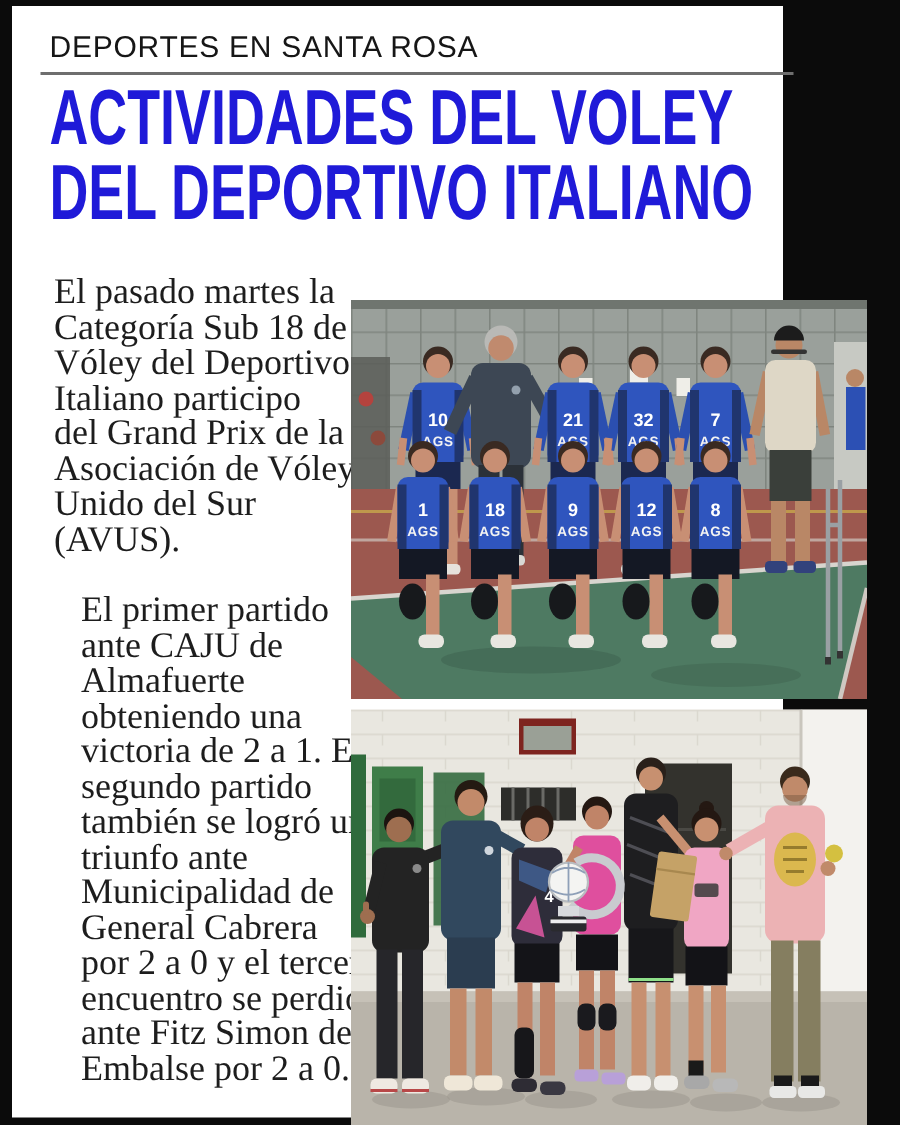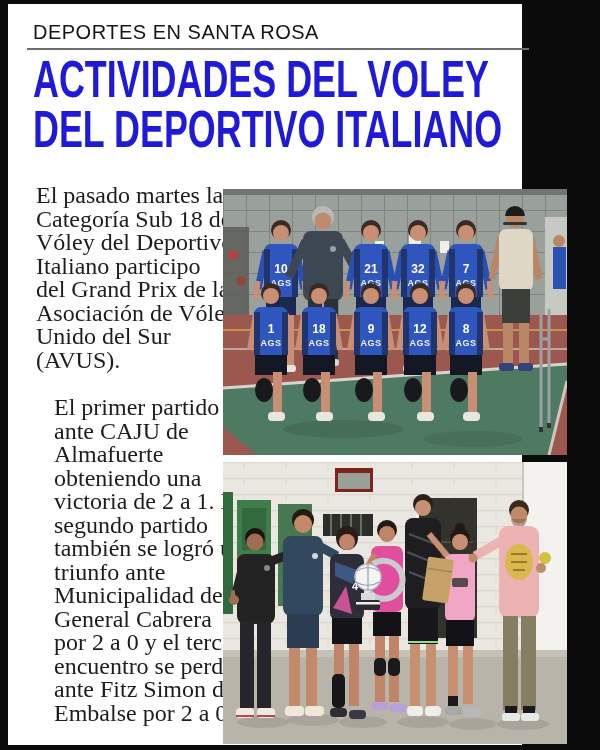--- a/index.html
+++ b/index.html
@@ -13,21 +13,21 @@
 
   .headline{position:absolute;left:25px;top:50px;margin:0;color:#1f1ad8;
             font-weight:bold;font-size:52px;line-height:50px;white-space:nowrap;}
   .headline span{display:inline-block;transform:scaleX(.69);transform-origin:left center;}
 
   .bodycol{position:absolute;left:28px;top:180px;width:190px;color:#1d1d1d;
            font-family:Liberation Serif, serif;font-size:24px;line-height:23.5px;}
   .bodycol p{margin:0;white-space:pre;}
   .bodycol p + p{margin-top:24px;margin-left:18px;}
 
-  .photo{position:absolute;margin:0;overflow:hidden;background:#9aa09b;}
+  .photo{position:absolute;margin:11px;overflow:hidden;background:#9aa09b;}
   .photo1{left:215px;top:185px;width:344px;height:266px;}
   .photo2{left:215px;top:458px;width:344px;height:282px;background:#e9e7e0;}
   .photo svg{display:block;}
 
   .jnum{font-family:"Liberation Sans",sans-serif;font-weight:bold;fill:#ffffff;font-size:12px;text-anchor:middle;}
   .jags{font-family:"Liberation Sans",sans-serif;font-weight:bold;fill:#f2f2f2;font-size:9px;text-anchor:middle;letter-spacing:.5px;}
   .jnum4{font-family:"Liberation Sans",sans-serif;font-weight:bold;fill:#ffffff;font-size:11px;text-anchor:middle;}
 </style>
 </head>
 <body>

